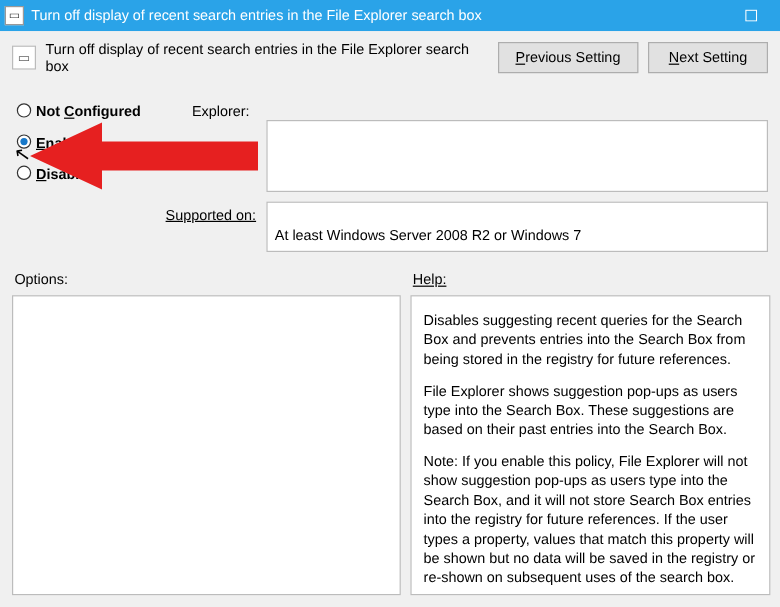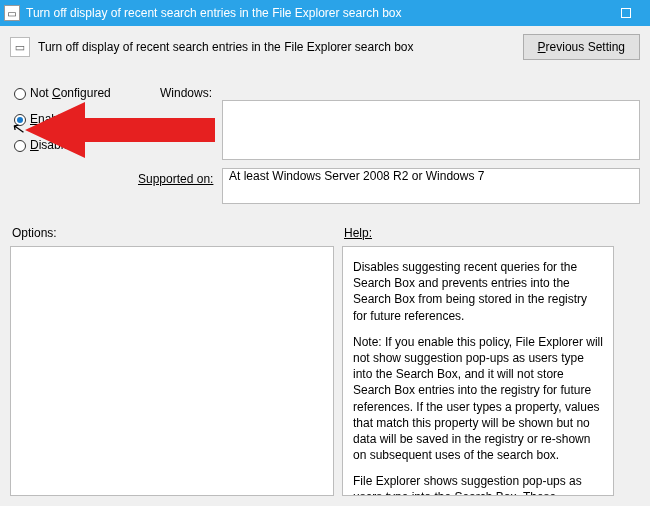--- a/index.html
+++ b/index.html
@@ -77,23 +77,24 @@
   .radios {
     position: absolute;
     top: 86px;
     left: 14px;
     display: flex;
     flex-direction: column;
     gap: 12px;
   }
   .radio-row {
     display: flex;
-    align-items: flex-end;
+    align-items: flex-start;
     gap: 4px;
     cursor: pointer;
+    font-weight: bold;
   }
   .radio-circle {
     width: 12px; height: 12px;
     border: 1px solid #333;
     border-radius: 50%;
     display: flex; align-items: center; justify-content: center;
     background: #fff;
   }
   .radio-circle.checked::after {
     content: "";
@@ -123,21 +124,21 @@
     text-decoration: underline;
   }
   .supported-box {
     position: absolute;
     top: 168px;
     left: 222px;
     width: 418px;
     height: 36px;
     background: #fff;
     border: 1px solid #bcbcbc;
-    padding: 0 6px;
+    padding: 20px 6px;
     font-size: 12px;
     overflow: hidden;
   }
   .options-label {
     position: absolute;
     top: 226px;
     left: 12px;
   }
   .help-label {
     position: absolute;
@@ -151,21 +152,21 @@
     left: 10px;
     width: 324px;
     height: 250px;
     background: #fff;
     border: 1px solid #bcbcbc;
   }
   .help-box {
     position: absolute;
     top: 246px;
     left: 342px;
-    width: 272px;
+    width: 300px;
     height: 250px;
     background: #fff;
     border: 1px solid #bcbcbc;
     padding: 12px 10px;
     font-size: 12px;
     line-height: 1.35;
     overflow: hidden;
   }
   .help-box p { margin: 0 0 10px 0; }
   
@@ -199,54 +200,55 @@
         <rect x="0.5" y="0.5" width="9" height="9" fill="none" stroke="#fff" stroke-width="1"></rect>
       </svg>
   </div>
 </div>
 
 <div class="content">
   <div class="header-row">
     <span class="hicon">▭</span>
     <span class="htitle">Turn off display of recent search entries in the File Explorer search box</span>
     <button class="nav-btn"><span class="accel">P</span><span>revious Setting</span></button>
+    <button class="nav-btn"><span class="accel">N</span><span>ext Setting</span></button>
   </div>
 </div>
 
 <div class="radios">
   <div class="radio-row">
     <span class="radio-circle"></span>
     <span class="radio-label"><span>Not </span><span class="accel">C</span><span>onfigured</span></span>
   </div>
   <div class="radio-row">
     <span class="radio-circle checked"></span>
     <span class="radio-label"><span class="accel">E</span><span>nabled</span></span>
   </div>
   <div class="radio-row">
     <span class="radio-circle"></span>
     <span class="radio-label"><span class="accel">D</span><span>isabled</span></span>
   </div>
 </div>
 
-<span class="comment-label">Windows:</span>
+<span class="comment-label">Explorer:</span>
 <div class="comment-box"></div>
 
 <span class="supported-label">Supported on:</span>
 <div class="supported-box">
   <span>At least Windows Server 2008 R2 or Windows 7</span>
 </div>
 
 <span class="options-label">Options:</span>
 <span class="help-label">Help:</span>
 
 <div class="options-box"></div>
 
 <div class="help-box">
   <p>Disables suggesting recent queries for the Search Box and prevents entries into the Search Box from being stored in the registry for future references.</p>
+  <p>File Explorer shows suggestion pop-ups as users type into the Search Box.  These suggestions are based on their past entries into the Search Box.</p>
   <p>Note: If you enable this policy, File Explorer will not show suggestion pop-ups as users type into the Search Box, and it will not store Search Box entries into the registry for future references.  If the user types a property, values that match this property will be shown but no data will be saved in the registry or re-shown on subsequent uses of the search box.</p>
-  <p>File Explorer shows suggestion pop-ups as users type into the Search Box.  These suggestions are based on their past entries into the Search Box.</p>
 </div>
 
 <svg class="arrow" viewBox="0 0 190 60">
   <polygon points="0,30 60,2 60,18 190,18 190,42 60,42 60,58" fill="#e62020"></polygon>
 </svg>
 
 <span class="cursor">↖</span>
 
 </body></html>

